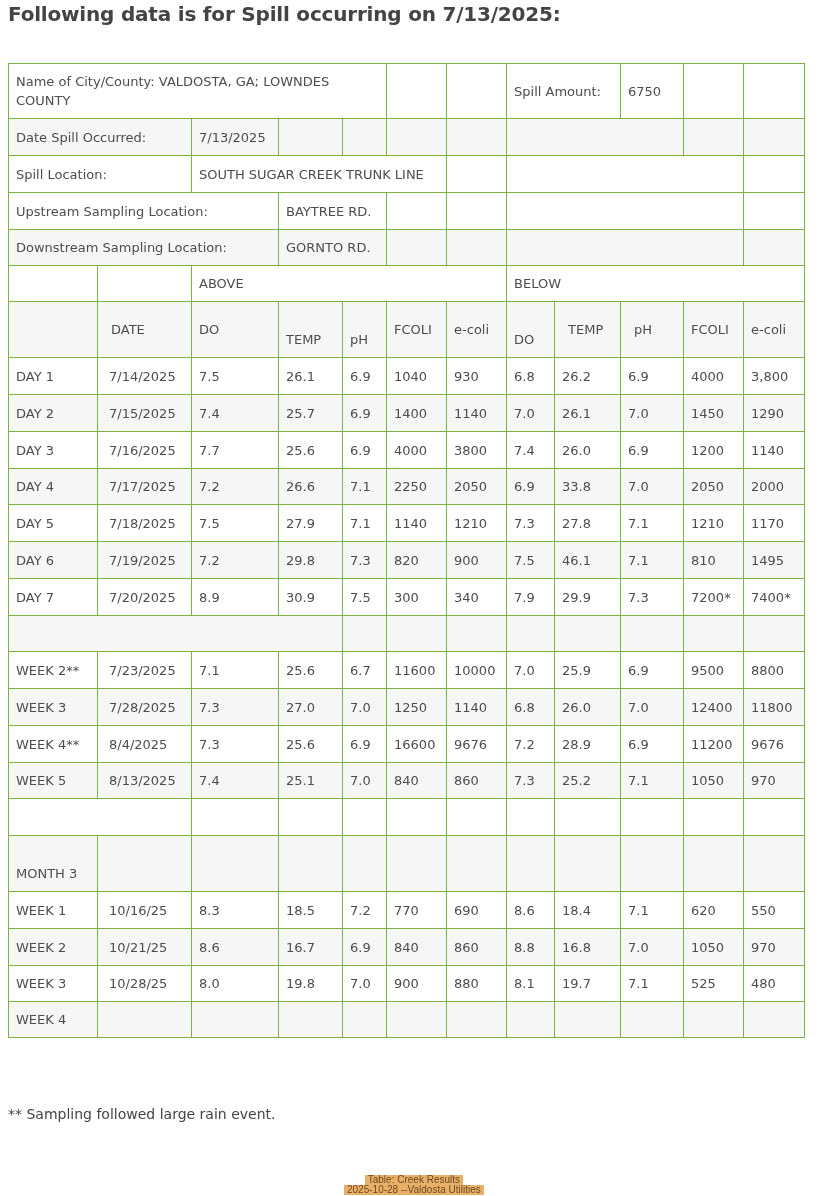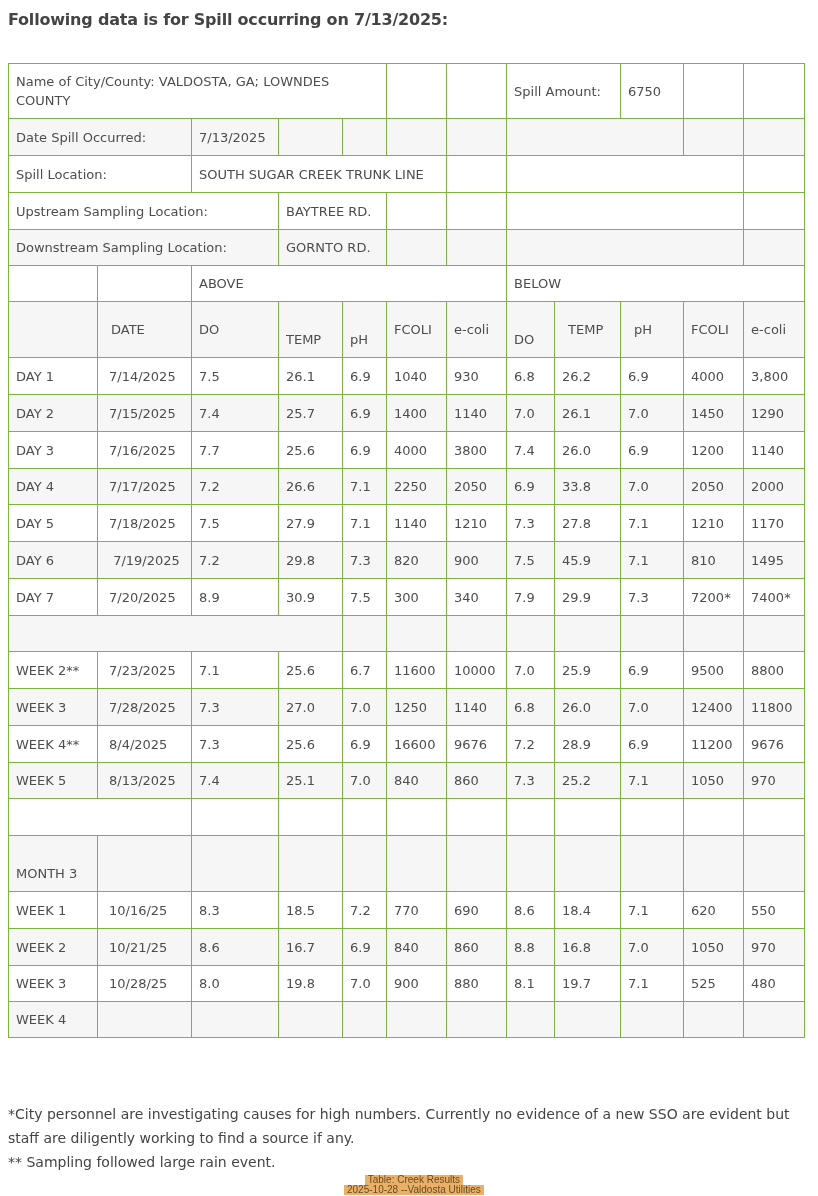--- a/index.html
+++ b/index.html
@@ -2,22 +2,22 @@
 <html><head>
 <meta charset="utf-8">
 <style>
   html, body { margin: 0; padding: 0; background: #ffffff; }
   body {
     width: 818px; height: 1196px; position: relative; overflow: hidden;
     font-family: "DejaVu Sans", "Liberation Sans", sans-serif;
     color: #4a4a4a;
   }
   .heading {
-    position: absolute; left: 8px; top: 10px;
-    font-size: 16px; font-weight: bold; color: #444;
+    position: absolute; left: 8px; top: 2px;
+    font-size: 20px; font-weight: bold; color: #444;
     letter-spacing: -0.2px;
   }
   table.spill {
     position: absolute; left: 8px; top: 63px;
     border-collapse: collapse; table-layout: fixed;
     width: 796px;
     font-size: 13px; color: #4d4d4d;
   }
   table.spill td {
     border: 1.5px solid #7cb342;
@@ -195,28 +195,28 @@
         <td>1140</td>
         <td>1210</td>
         <td>7.3</td>
         <td>27.8</td>
         <td>7.1</td>
         <td>1210</td>
         <td>1170</td>
       </tr>
     <tr class="alt" style="height:37px">
         <td>DAY 6</td>
-        <td style="padding-left: 11px; text-align: center;">7/19/2025</td>
+        <td style="padding-left: 11px;">7/19/2025</td>
         <td>7.2</td>
         <td>29.8</td>
         <td>7.3</td>
         <td>820</td>
         <td>900</td>
         <td>7.5</td>
-        <td>45.9</td>
+        <td>46.1</td>
         <td>7.1</td>
         <td>810</td>
         <td>1495</td>
       </tr>
     <tr style="height:37px">
         <td>DAY 7</td>
         <td style="padding-left: 11px;">7/20/2025</td>
         <td>8.9</td>
         <td>30.9</td>
         <td>7.5</td>
@@ -376,20 +376,19 @@
         <td></td>
         <td></td>
         <td></td>
         <td></td>
         <td></td>
       </tr>
   </tbody>
 </table>
 
 <div class="notes">
-  <p>*City personnel are investigating causes for high numbers. Currently no evidence of a new SSO are evident but staff are diligently working to find a source if any.</p>
   <p>** Sampling followed large rain event.</p>
 </div>
 
 <div class="caption">
   <span>Table: Creek Results</span><br>
   <span>2025-10-28 --Valdosta Utilities</span>
 </div>
 
 </body></html>

